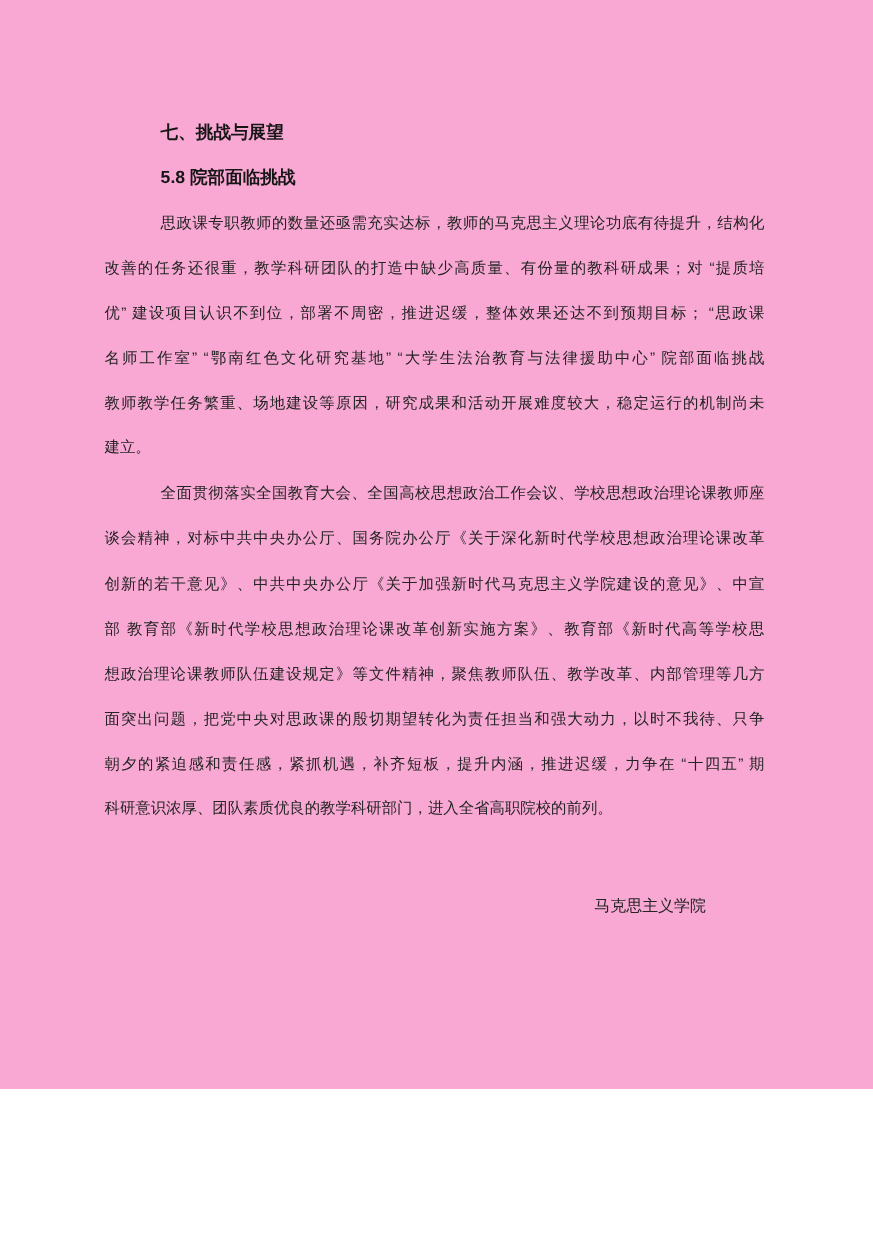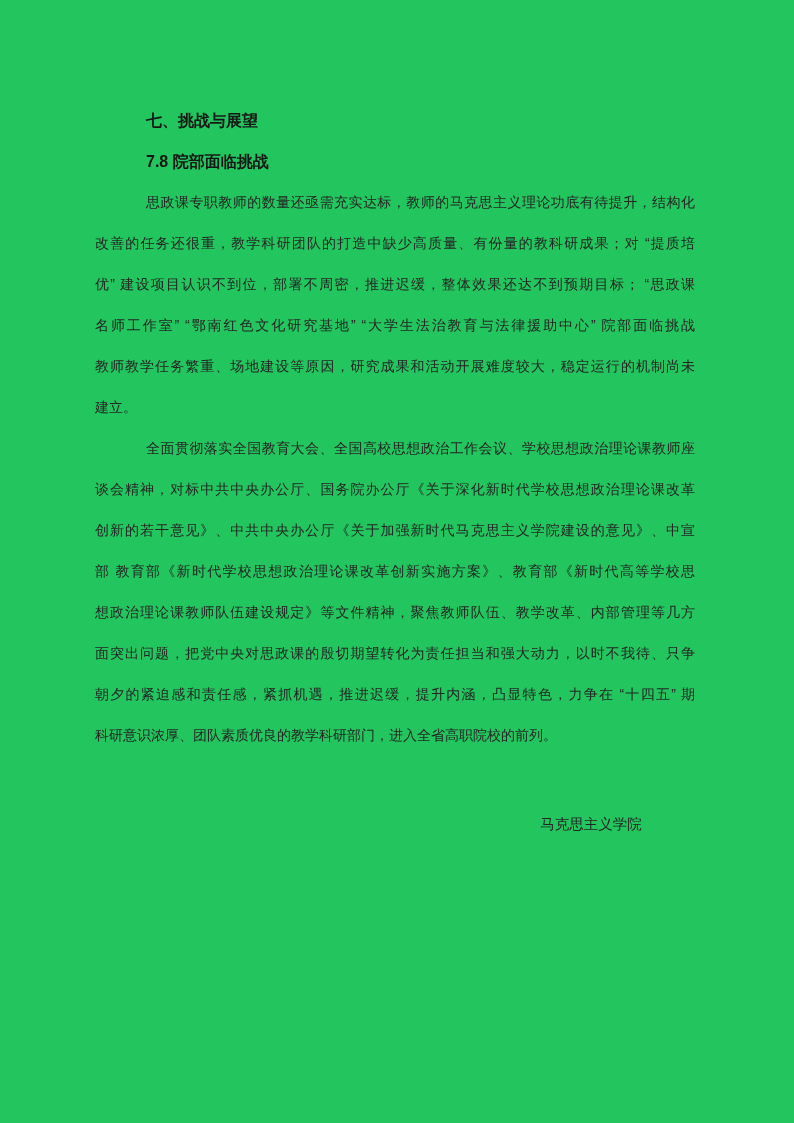--- a/index.html
+++ b/index.html
@@ -10,23 +10,23 @@
   body {
     width: 794px;
     height: 1123px;
     overflow: hidden;
     font-family: "Liberation Sans", sans-serif;
     color: #1f1f1f;
   }
   .page {
     box-sizing: border-box;
     width: 794px;
-    height: 1123px;
+    height: 990px;
     padding: 100px 99px 0 95px;
-    background: #22c55e;
+    background: #f9a8d4;
   }
   .chapter-heading,
   .section-heading {
     font-size: 16px;
     font-weight: bold;
     line-height: 41px;
     height: 41px;
     text-indent: 51px;
     white-space: nowrap;
     overflow: hidden;
@@ -57,36 +57,36 @@
     white-space: nowrap;
   }
 </style>
 </head>
 <body>
 
 <div class="page">
 
   <div class="chapter-heading">七、挑战与展望</div>
 
-  <div class="section-heading">7.8 院部面临挑战</div>
+  <div class="section-heading">5.8 院部面临挑战</div>
 
   <div class="line first">思政课专职教师的数量还亟需充实达标，教师的马克思主义理论功底有待提升，结构化</div>
   <div class="line">改善的任务还很重，教学科研团队的打造中缺少高质量、有份量的教科研成果；对 “提质培</div>
   <div class="line">优” 建设项目认识不到位，部署不周密，推进迟缓，整体效果还达不到预期目标； “思政课</div>
   <div class="line">名师工作室” “鄂南红色文化研究基地” “大学生法治教育与法律援助中心” 院部面临挑战</div>
   <div class="line">教师教学任务繁重、场地建设等原因，研究成果和活动开展难度较大，稳定运行的机制尚未</div>
   <div class="line plast">建立。</div>
 
 
   <div class="line first">全面贯彻落实全国教育大会、全国高校思想政治工作会议、学校思想政治理论课教师座</div>
   <div class="line">谈会精神，对标中共中央办公厅、国务院办公厅《关于深化新时代学校思想政治理论课改革</div>
   <div class="line">创新的若干意见》、中共中央办公厅《关于加强新时代马克思主义学院建设的意见》、中宣</div>
   <div class="line">部 教育部《新时代学校思想政治理论课改革创新实施方案》、教育部《新时代高等学校思</div>
   <div class="line">想政治理论课教师队伍建设规定》等文件精神，聚焦教师队伍、教学改革、内部管理等几方</div>
   <div class="line">面突出问题，把党中央对思政课的殷切期望转化为责任担当和强大动力，以时不我待、只争</div>
-  <div class="line">朝夕的紧迫感和责任感，紧抓机遇，推进迟缓，提升内涵，凸显特色，力争在 “十四五” 期</div>
+  <div class="line">朝夕的紧迫感和责任感，紧抓机遇，补齐短板，提升内涵，推进迟缓，力争在 “十四五” 期</div>
   <div class="line plast">科研意识浓厚、团队素质优良的教学科研部门，进入全省高职院校的前列。</div>
 
   <div class="signoff">
     <div class="sig-line">马克思主义学院</div>
   </div>
 
 </div>
 
 </body></html>

